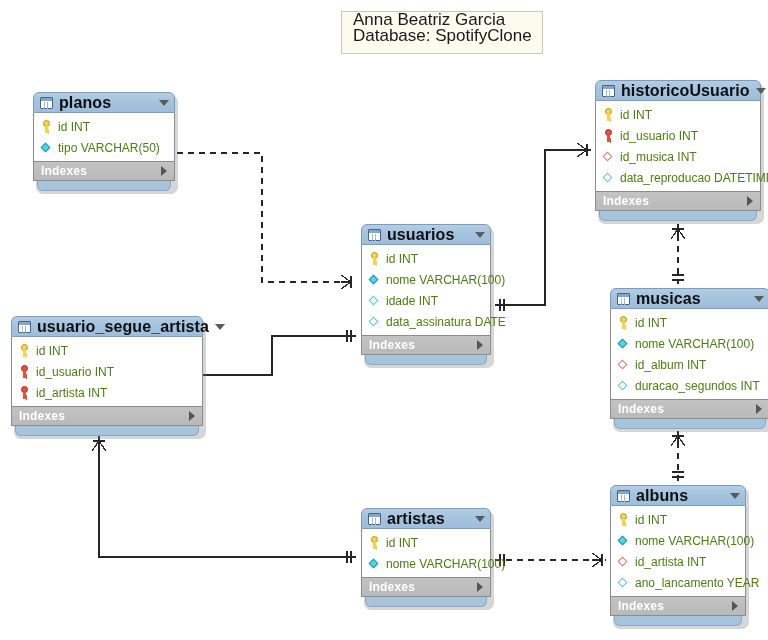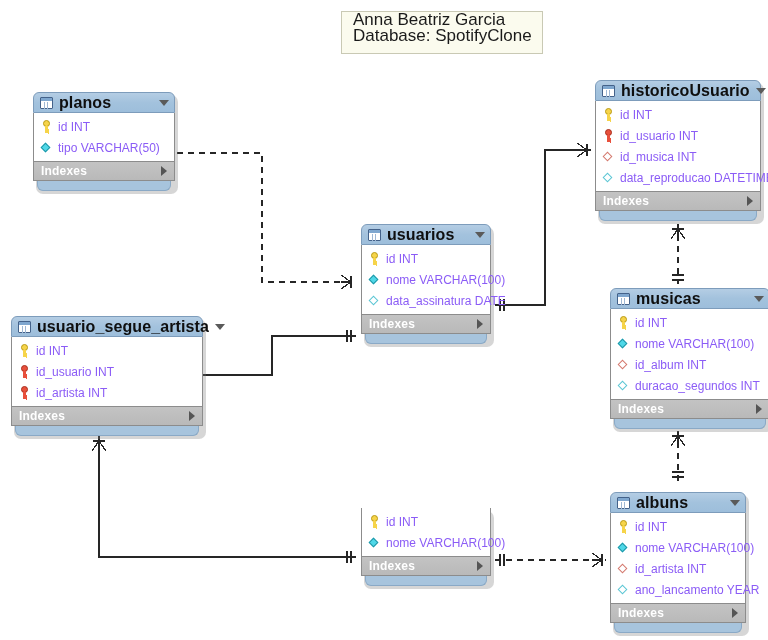--- a/index.html
+++ b/index.html
@@ -77,21 +77,21 @@
     background:#ffffff;
     border-left:1px solid #8c8c8c;
     border-right:1px solid #8c8c8c;
     border-bottom:1px solid #8c8c8c;
     padding:3px 0 3px 0;
   }
   .col{
     display:flex;align-items:center;
     height:21px;
     padding:0 8px 0 7px;
-    font-size:12px;color:#8b5cf6;
+    font-size:12px;color:#4d7c0f;
     white-space:nowrap;
   }
   .ico{flex:0 0 auto;margin-right:6px;width:11px;height:13px;position:relative;}
 
   
   .ico.key-y:before,.ico.key-r:before{
     content:"";position:absolute;left:2px;top:0px;
     width:7px;height:7px;border-radius:50%;
     box-sizing:border-box;
   }
@@ -297,20 +297,26 @@
             <div class="col">
               <span class="ico dia dia-fill">
                 <i></i>
               </span>
               <span>nome VARCHAR(100)</span>
             </div>
             <div class="col">
               <span class="ico dia dia-open">
                 <i></i>
               </span>
+              <span>idade INT</span>
+            </div>
+            <div class="col">
+              <span class="ico dia dia-open">
+                <i></i>
+              </span>
               <span>data_assinatura DATE</span>
             </div>
           </div>
           <div class="idx">
             <span class="idx-lbl">Indexes</span>
             <span class="idx-arrow"></span>
           </div>
           <div class="foot"></div>
         </div>
       </div>
@@ -375,21 +381,21 @@
               <span>id_artista INT</span>
             </div>
           </div>
           <div class="idx">
             <span class="idx-lbl">Indexes</span>
             <span class="idx-arrow"></span>
           </div>
           <div class="foot"></div>
         </div>
       </div>
-      <div class="tbl" style="left: 610px; top: 485px; width: 136px; margin-top: 7px;">
+      <div class="tbl" style="left: 610px; top: 485px; width: 136px;">
         <div class="shadow"></div>
         <div class="body">
           <div class="hdr">
             <span class="hdr-ico"></span>
             <span class="hdr-title">albuns</span>
             <span class="hdr-arrow"></span>
           </div>
           <div class="cols">
             <div class="col">
               <span class="ico key-y"></span>
@@ -417,20 +423,25 @@
           <div class="idx">
             <span class="idx-lbl">Indexes</span>
             <span class="idx-arrow"></span>
           </div>
           <div class="foot"></div>
         </div>
       </div>
       <div class="tbl" style="left: 361px; top: 508px; width: 130px;">
         <div class="shadow"></div>
         <div class="body">
+          <div class="hdr">
+            <span class="hdr-ico"></span>
+            <span class="hdr-title">artistas</span>
+            <span class="hdr-arrow"></span>
+          </div>
           <div class="cols">
             <div class="col">
               <span class="ico key-y"></span>
               <span>id INT</span>
             </div>
             <div class="col">
               <span class="ico dia dia-fill">
                 <i></i>
               </span>
               <span>nome VARCHAR(100)</span>

